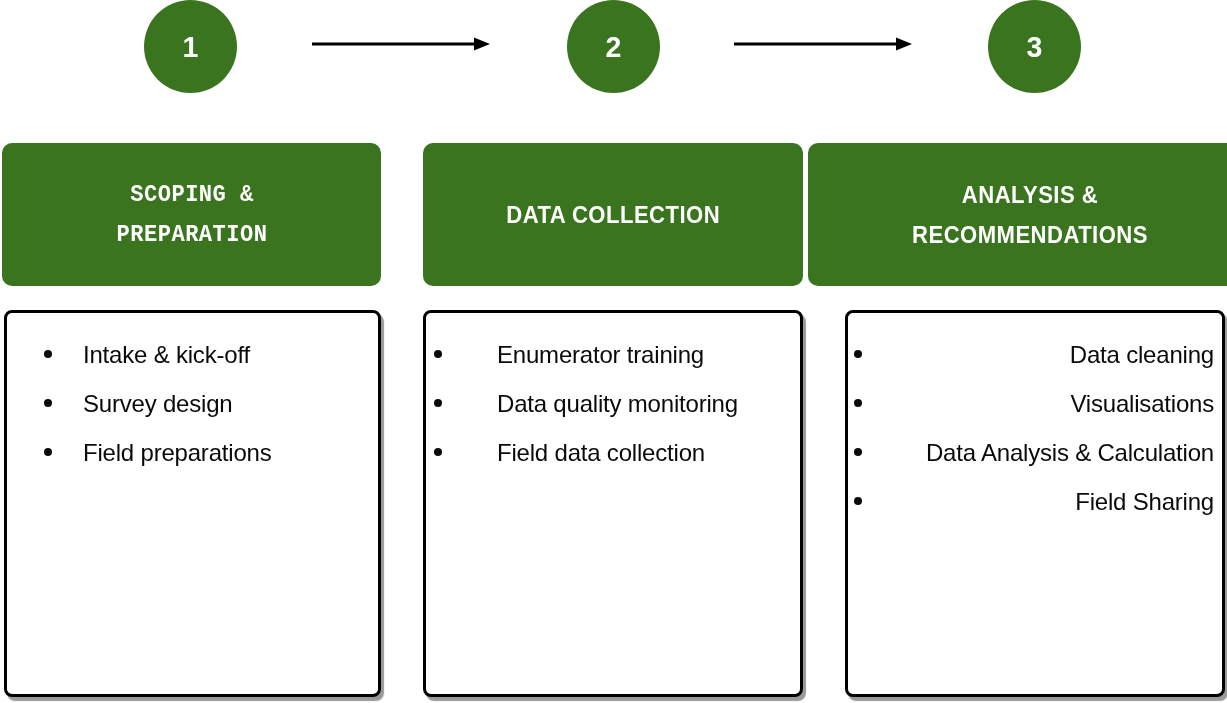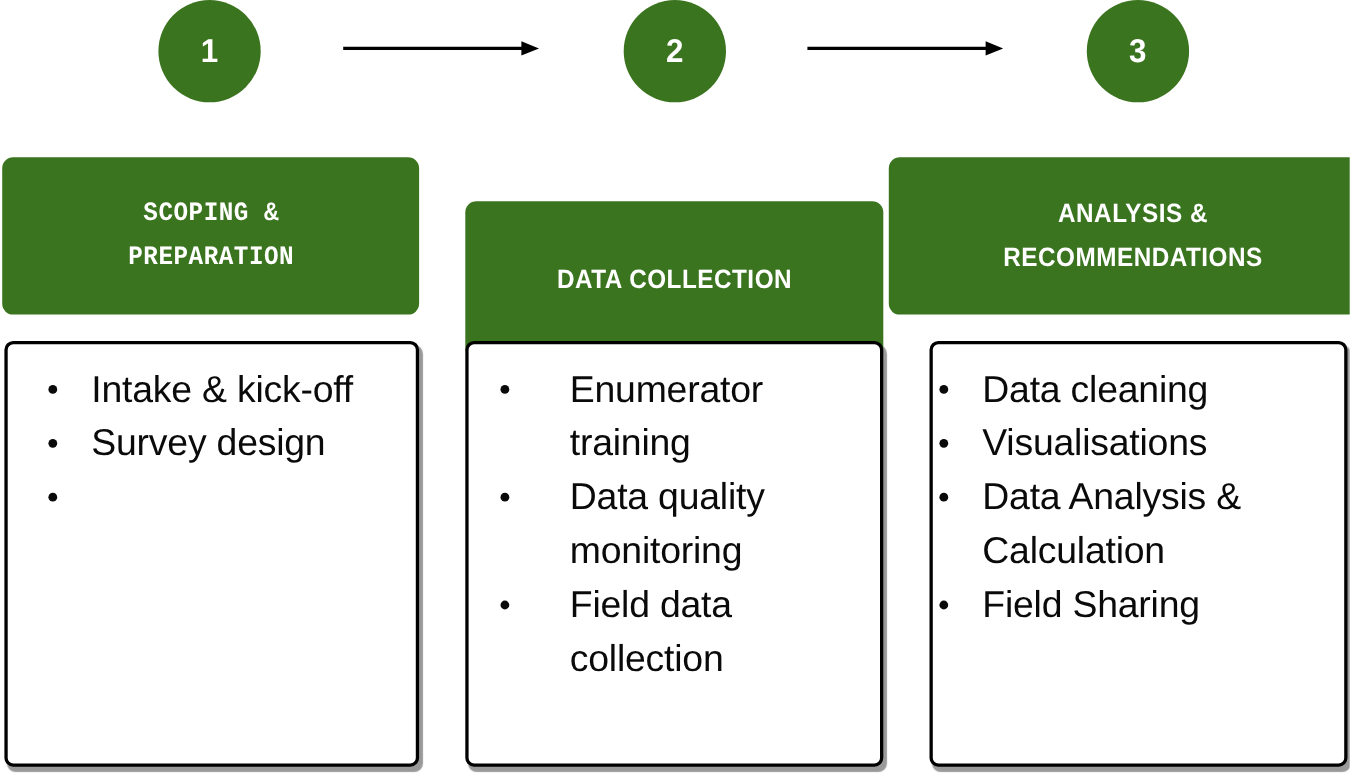--- a/index.html
+++ b/index.html
@@ -31,47 +31,47 @@
   .header-box{
     position:absolute;top:143px;height:143px;border-radius:10px;
     background:#3B741F;display:flex;align-items:center;justify-content:center;
   }
   .header-box .header-label{
     color:#ffffff;font-weight:700;font-size:24px;line-height:40px;
     text-align:center;letter-spacing:.5px;max-width:280px;
     display:inline-block;transform:scaleX(.92);transform-origin:center;
   }
   .hbox-1{left:2px;width:379px;font-family:Liberation Mono, monospace;}
-  .hbox-2{left:423px;width:380px;margin-top:40px;}
+  .hbox-2{left:423px;width:380px;}
   .hbox-3{left:808px;width:444px;}
 
   
   .list-box{
     position:absolute;top:310px;height:387px;background:#ffffff;
     border:3px solid #000000;border-radius:8px;box-sizing:border-box;
     box-shadow:3px 4px 1px rgba(0,0,0,0.4);
   }
   .lbox-1{left:4px;width:377px;}
   .lbox-2{left:423px;width:380px;}
   .lbox-3{left:845px;width:380px;}
 
   .list-box ul{
     list-style:none;margin:0;padding:17px 8px 0 0;
   }
   .list-box li{
-    position:relative;font-size:34px;line-height:49px;color:#0A0A0A;
+    position:relative;font-size:24px;line-height:49px;color:#0A0A0A;
     letter-spacing:-0.2px;
   }
   .bullet{
     position:absolute;width:8px;height:8px;border-radius:50%;
     background:#0A0A0A;top:20px;
   }
   .lbox-1 li{padding-left:76px;}  .lbox-1 .bullet{left:37px;}
-  .lbox-2 li{padding-left:71px;margin-left:21px;}  .lbox-2 .bullet{left:8px;}
-  .lbox-3 li{padding-left:45px;}  .lbox-3 .bullet{left:6px;}
+  .lbox-2 li{padding-left:71px;}  .lbox-2 .bullet{left:8px;}
+  .lbox-3 li{padding-left:45px;text-align:right;}  .lbox-3 .bullet{left:6px;}
 </style>
 </head>
 <body>
 
 <div class="canvas">
 
   <div class="step-circle circle-1">
     <span class="num">1</span>
   </div>
   <div class="step-circle circle-2">
@@ -105,20 +105,21 @@
         <li>
         <span class="bullet"></span>
         <span class="item-text">Intake &amp; kick-off</span>
       </li>
         <li>
         <span class="bullet"></span>
         <span class="item-text">Survey design</span>
       </li>
         <li>
         <span class="bullet"></span>
+        <span class="item-text">Field preparations</span>
       </li>
       </ul>
   </div>
   <div class="list-box lbox-2">
     <ul>
         <li>
         <span class="bullet"></span>
         <span class="item-text">Enumerator training</span>
       </li>
         <li>

